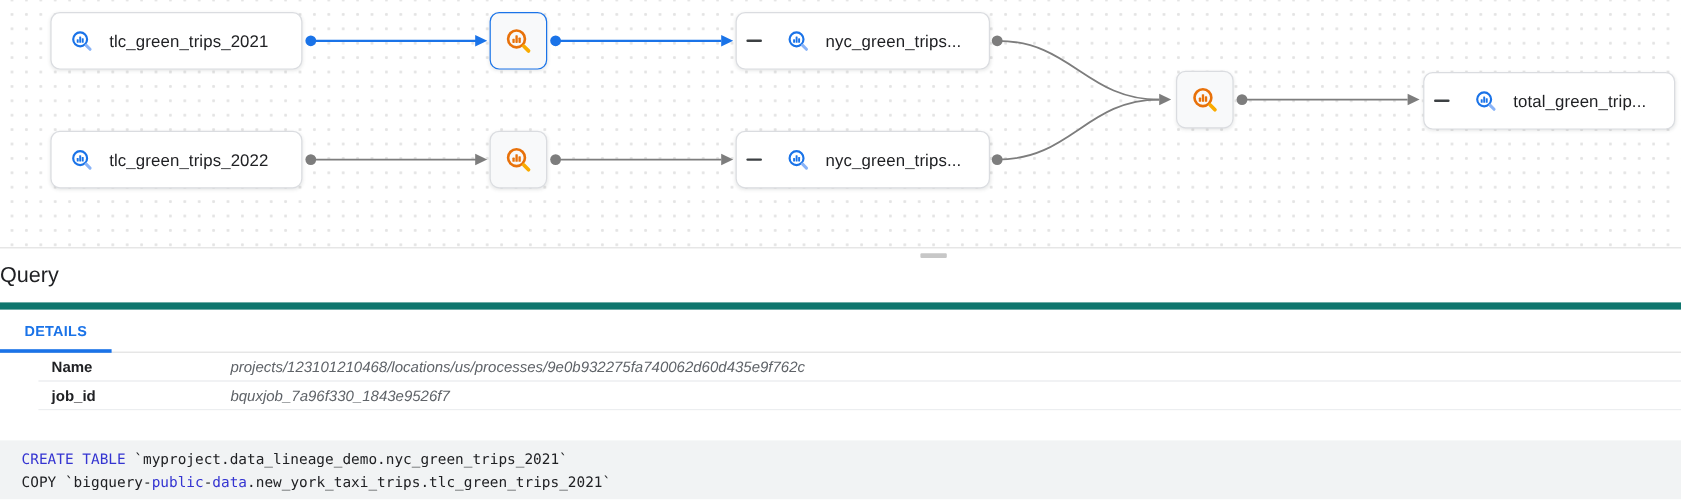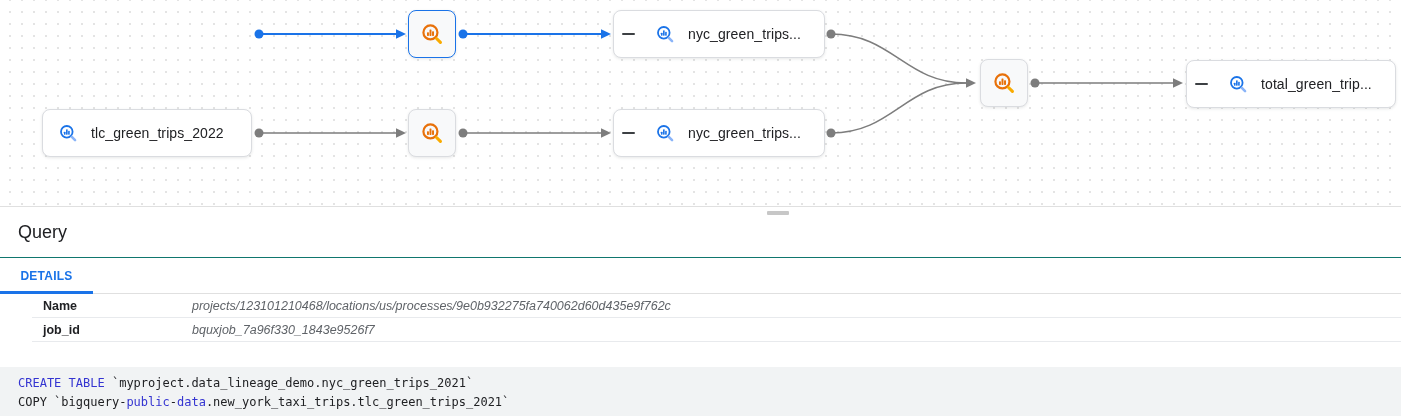--- a/index.html
+++ b/index.html
@@ -38,22 +38,22 @@
   .node.process.selected { border: 1.6px solid #1a73e8; }
   .bq-icon { display: inline-flex; }
   .minus { display: inline-block; width: 13px; height: 2.2px; background: #3c4043; border-radius: 1px; }
 
   
   .resize-handle {
     position: absolute; left: 767px; top: 211px; width: 22px; height: 4px;
     background: #c7c7c7; border-radius: 1px; cursor: ns-resize;
   }
   .panel-header {
-    height: 51px; display: flex; align-items: center; padding-left: 18px;
-    border-bottom: 1px solid #0f766e;
+    height: 51px; display: flex; align-items: center; 
+    border-bottom: 6px solid #0f766e;
   }
   .panel-title { font-size: 18px; color: #202124; }
   .tabs { height: 36px; display: flex; border-bottom: 1px solid #e0e0e0; }
   .tab {
     position: relative; display: flex; align-items: center; justify-content: center;
     font-size: 12px; font-weight: 700; letter-spacing: .25px; color: #5f6368; cursor: pointer;
   }
   .tab.details { width: 93px; }
   .tab.runs { width: 79px; }
   .tab.active { color: #1a73e8; }
@@ -104,20 +104,32 @@
     <path d="M831,34 C893,34 905,83 966,83" fill="none" stroke="#7d7d7d" stroke-width="1.5"></path>
     <circle cx="831" cy="133" r="4.5" fill="#7d7d7d"></circle>
     <path d="M831,133 C893,133 905,83 966,83" fill="none" stroke="#7d7d7d" stroke-width="1.5"></path>
     <polygon points="966,78.2 976,83 966,87.8" fill="#7d7d7d"></polygon>
 
     <circle cx="1035" cy="83" r="4.5" fill="#7d7d7d"></circle>
     <line x1="1035" y1="83" x2="1173" y2="83" stroke="#7d7d7d" stroke-width="1.5"></line>
     <polygon points="1173,78.2 1183,83 1173,87.8" fill="#7d7d7d"></polygon>
   </svg>
 
+  <div class="node src" style="left:42px;top:10px;width:210px">
+    <span class="bq-icon">
+      <svg viewBox="0 0 20 20" width="19" height="19">
+        <circle cx="8.2" cy="8.2" r="6.1" fill="none" stroke="#1a73e8" stroke-width="1.9"></circle>
+        <path d="M13.5 13.5 L16.9 16.9" stroke="#8ab4f8" stroke-width="2.7" stroke-linecap="round"></path>
+        <rect x="5.2" y="8.1" width="1.7" height="3.1" rx="0.5" fill="#1a73e8"></rect>
+        <rect x="7.4" y="5.6" width="1.7" height="5.6" rx="0.5" fill="#1a73e8"></rect>
+        <rect x="9.6" y="7.2" width="1.7" height="4" rx="0.5" fill="#1a73e8"></rect>
+      </svg>
+    </span>
+    <span class="node-label">tlc_green_trips_2021</span>
+  </div>
 
   <div class="node process selected" style="left:408px;top:10px">
     <span class="bq-icon">
       <svg viewBox="0 0 20 20" width="23" height="23">
         <circle cx="8.2" cy="8.2" r="6.1" fill="none" stroke="#e8710a" stroke-width="1.9"></circle>
         <path d="M13.5 13.5 L16.9 16.9" stroke="#f9ab00" stroke-width="2.7" stroke-linecap="round"></path>
         <rect x="5.2" y="8.1" width="1.7" height="3.1" rx="0.5" fill="#e8710a"></rect>
         <rect x="7.4" y="5.6" width="1.7" height="5.6" rx="0.5" fill="#e8710a"></rect>
         <rect x="9.6" y="7.2" width="1.7" height="4" rx="0.5" fill="#e8710a"></rect>
       </svg>

